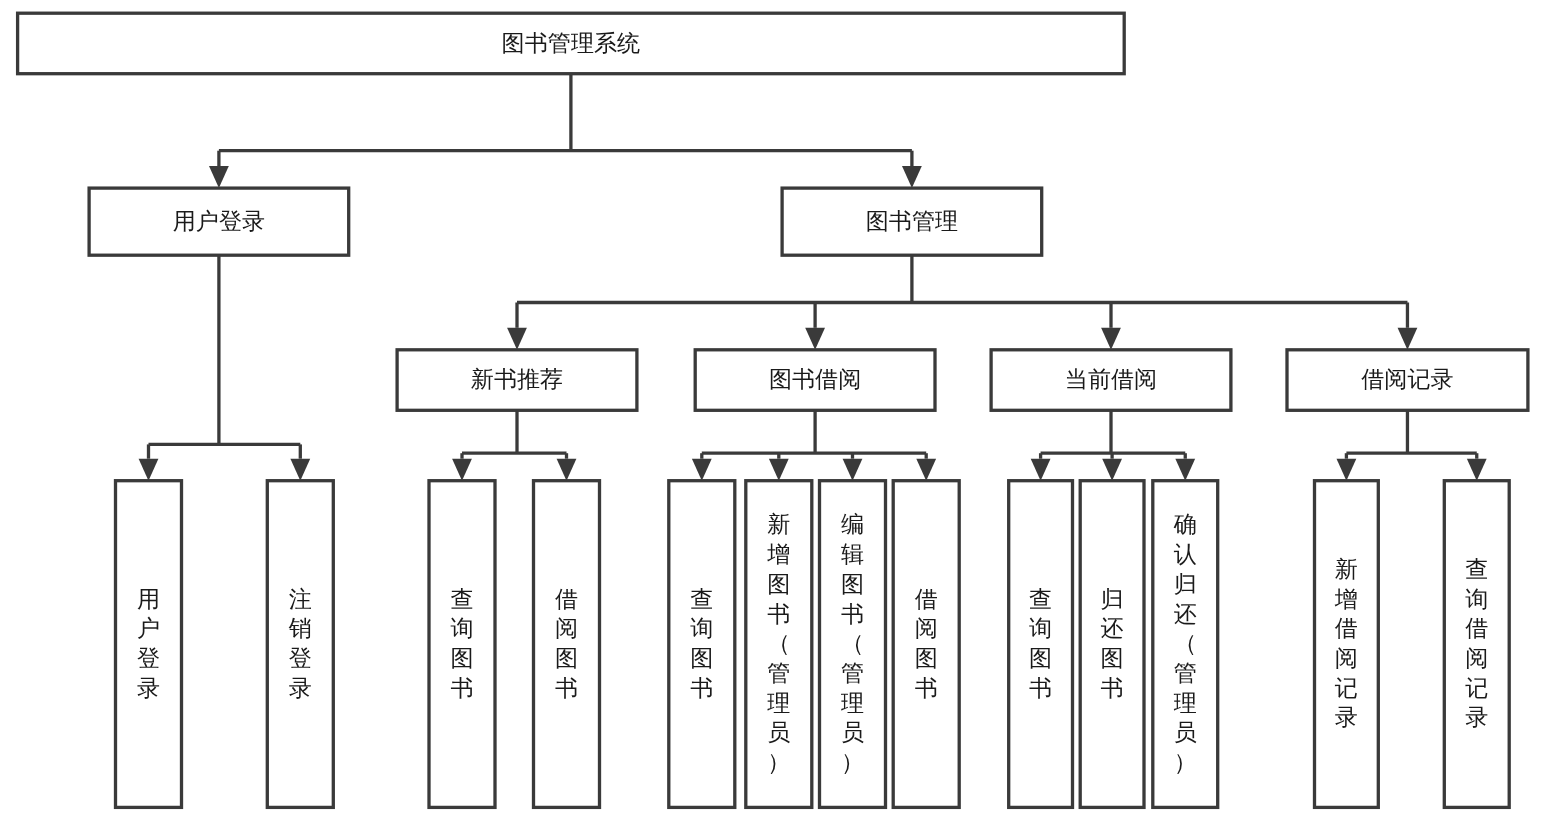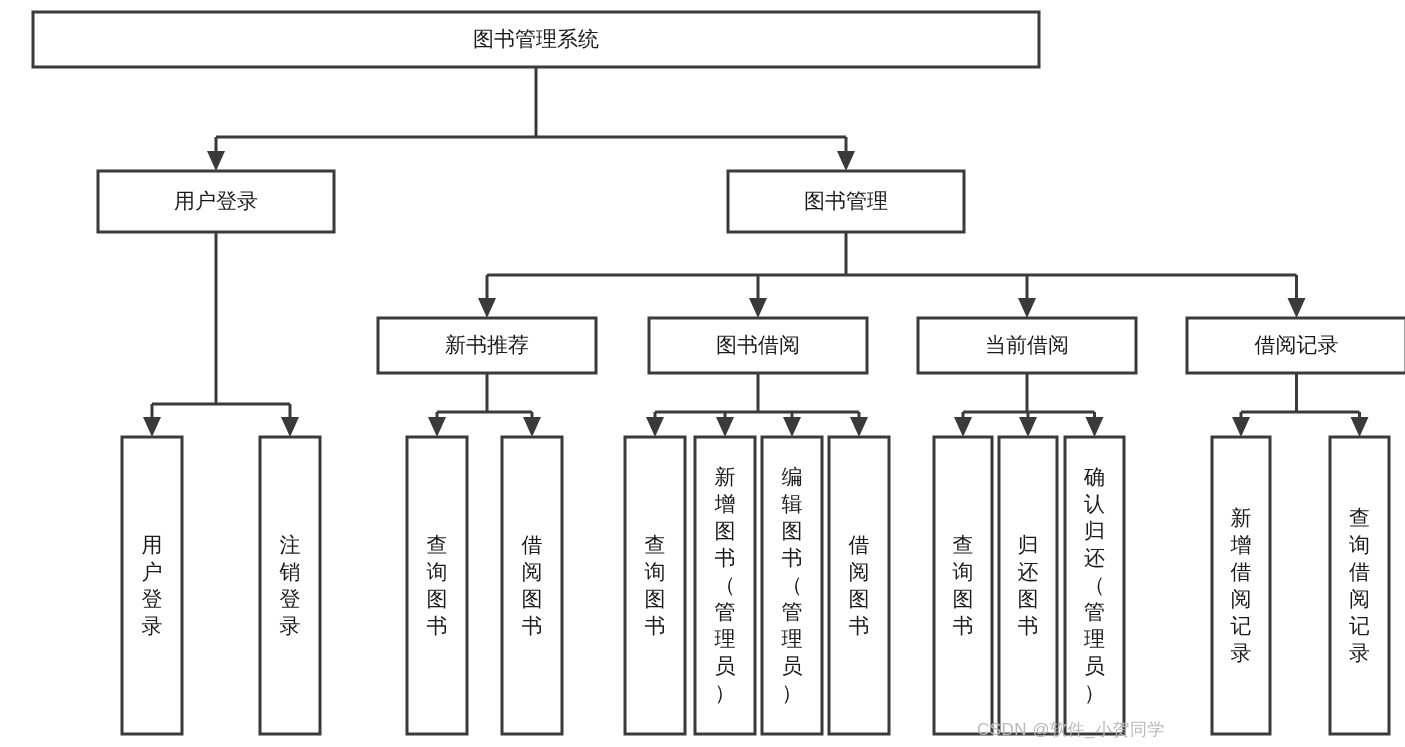--- a/index.html
+++ b/index.html
@@ -9,21 +9,21 @@
   }
   body {
     width: 1405px;
     height: 747px;
     font-family: "Liberation Sans", "DejaVu Sans", sans-serif;
     overflow: hidden;
     position: relative;
   }
   #diagram-root {
     position: absolute;
-    left: 17px; top: 0;
+    left: 0; top: 0;
     width: 1160px;
     height: 747px;
   }
   svg.flow {
     display: block;
     width: 1405px;
     height: 747px;
   }
   .node-box {
     fill: #ffffff;
@@ -199,14 +199,13 @@
         <g>
           <rect x="1195" y="437" width="58" height="297" class="node-box"></rect>
           <text x="1224" y="524.5" class="node-label-vertical"><tspan x="1224" dy="0">新</tspan><tspan x="1224" dy="27">增</tspan><tspan x="1224" dy="27">借</tspan><tspan x="1224" dy="27">阅</tspan><tspan x="1224" dy="27">记</tspan><tspan x="1224" dy="27">录</tspan></text>
         </g>
         <g>
           <rect x="1313" y="437" width="59" height="297" class="node-box"></rect>
           <text x="1342.5" y="524.5" class="node-label-vertical"><tspan x="1342.5" dy="0">查</tspan><tspan x="1342.5" dy="27">询</tspan><tspan x="1342.5" dy="27">借</tspan><tspan x="1342.5" dy="27">阅</tspan><tspan x="1342.5" dy="27">记</tspan><tspan x="1342.5" dy="27">录</tspan></text>
         </g>
       </g>
   </svg>
-  <div class="watermark">CSDN @软件_小贺同学</div>
 </div>
 
 </body></html>

